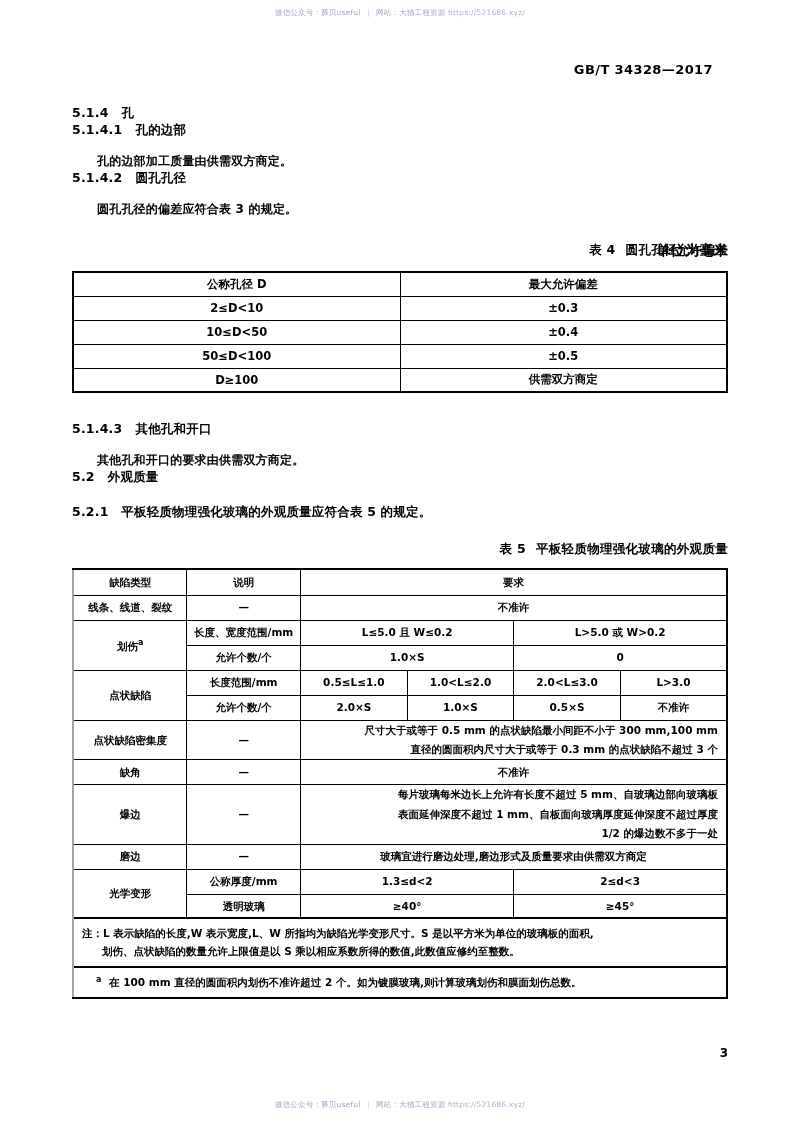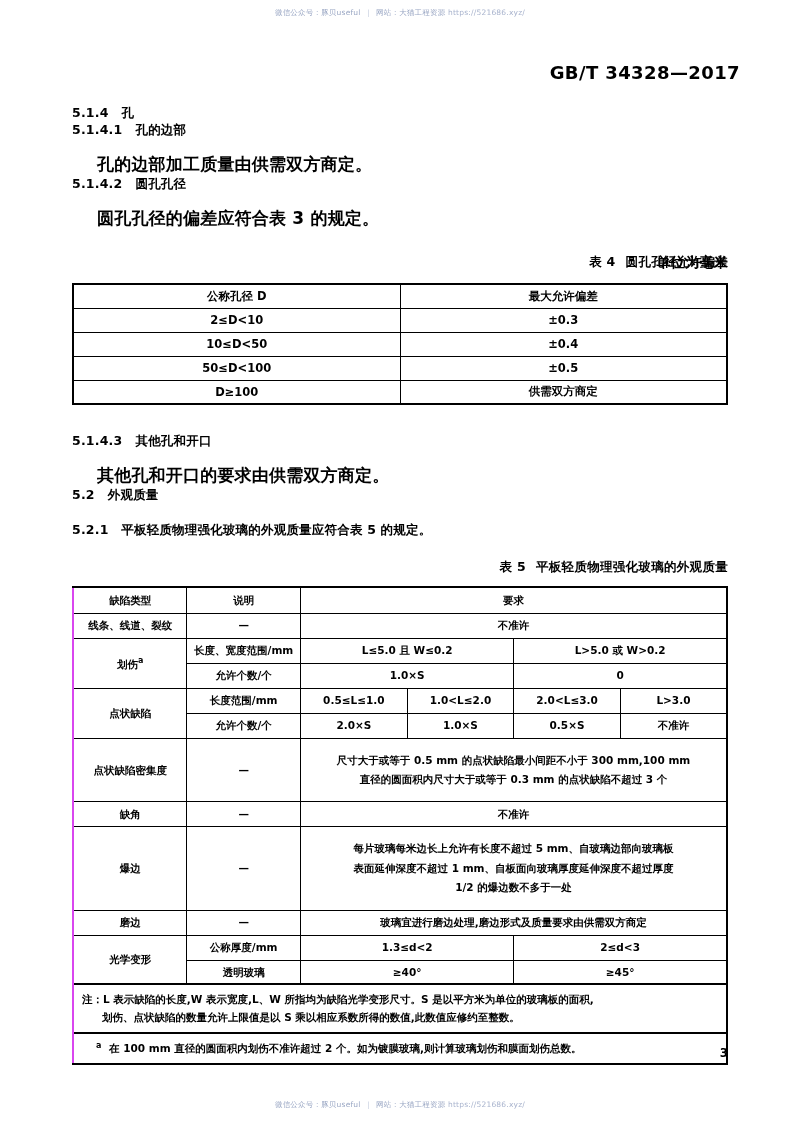--- a/index.html
+++ b/index.html
@@ -26,22 +26,22 @@
     white-space: nowrap;
   }
   .watermark .sep { margin: 0 4px; color: #b3bdd4; }
   .watermark .url { color: #a8b3cd; }
   #wm-top { top: 8px; }
   #wm-bottom { top: 1100px; }
 
   
   #std-number {
     position: absolute;
-    top: 62px; right: 60px;
-    font-size: 18px;
+    top: 62px; right: 87px;
+    font-size: 13px;
     font-weight: bold;
     letter-spacing: 0.4px;
   }
 
   
   #page {
     position: absolute;
     top: 105px; left: 72px;
     width: 656px;
   }
@@ -52,21 +52,21 @@
     font-weight: bold;
     letter-spacing: 0.2px;
   }
   h3.clause .num { margin-right: 13px; }
 
   .lvl1 { margin-top: 0px; }
   .lvl-gap { margin-top: 21px; }
 
   p.body-text {
     margin: 14px 0 0 0;
-    font-size: 17px;
+    font-size: 12px;
     font-weight: bold;
     text-indent: 25px;
     letter-spacing: 0.2px;
   }
 
   
   .table-block { margin-top: 24px; }
 
   .tbl-caption {
     text-align: right;
@@ -102,40 +102,40 @@
   #table4 { margin-top: 12px; }
   #table4 td { height: 24px; font-size: 11.5px; }
   #table4 .outer-l { border-left: 2px solid #000; }
   #table4 .outer-r { border-right: 2px solid #000; }
   #table4 tr:first-child td { border-top: 2px solid #000; }
   #table4 tr:last-child td { border-bottom: 2px solid #000; }
 
   
   #table5 { margin-top: 10px; font-size: 10.5px; }
   #table5 td { padding: 3px 3px; line-height: 1.55; }
-  #table5 .outer-l { border-left: 2px solid #d946ef; }
+  #table5 .outer-l { border-left: 2px solid #a3a3a3; }
   #table5 .outer-r { border-right: 2px solid #000; }
   #table5 tr.first td { border-top: 2px solid #000; }
   #table5 tr.lastrow td { border-bottom: 2px solid #000; }
   #table5 td.notecell {
     text-align: left;
     padding: 5px 10px 5px 8px;
     line-height: 1.75;
     border-top: 2px solid #000;
   }
   #table5 td.notecell2 {
     text-align: left;
     padding: 5px 10px 5px 10px;
     line-height: 1.7;
     border-top: 2px solid #000;
     border-bottom: 2px solid #000;
   }
   #table5 td.para {
-    text-align: center;
-    padding: 12px 8px;
+    text-align: right;
+    padding: 0 8px;
     line-height: 1.85;
   }
   .sup { font-size: 8px; vertical-align: super; }
   .note-hang { display: block; padding-left: 20px; text-indent: -20px; }
   .note-hang2 { display: block; padding-left: 20px; }
 
   #page-number {
     position: absolute;
     top: 1046px; right: 72px;
     font-size: 12px;

